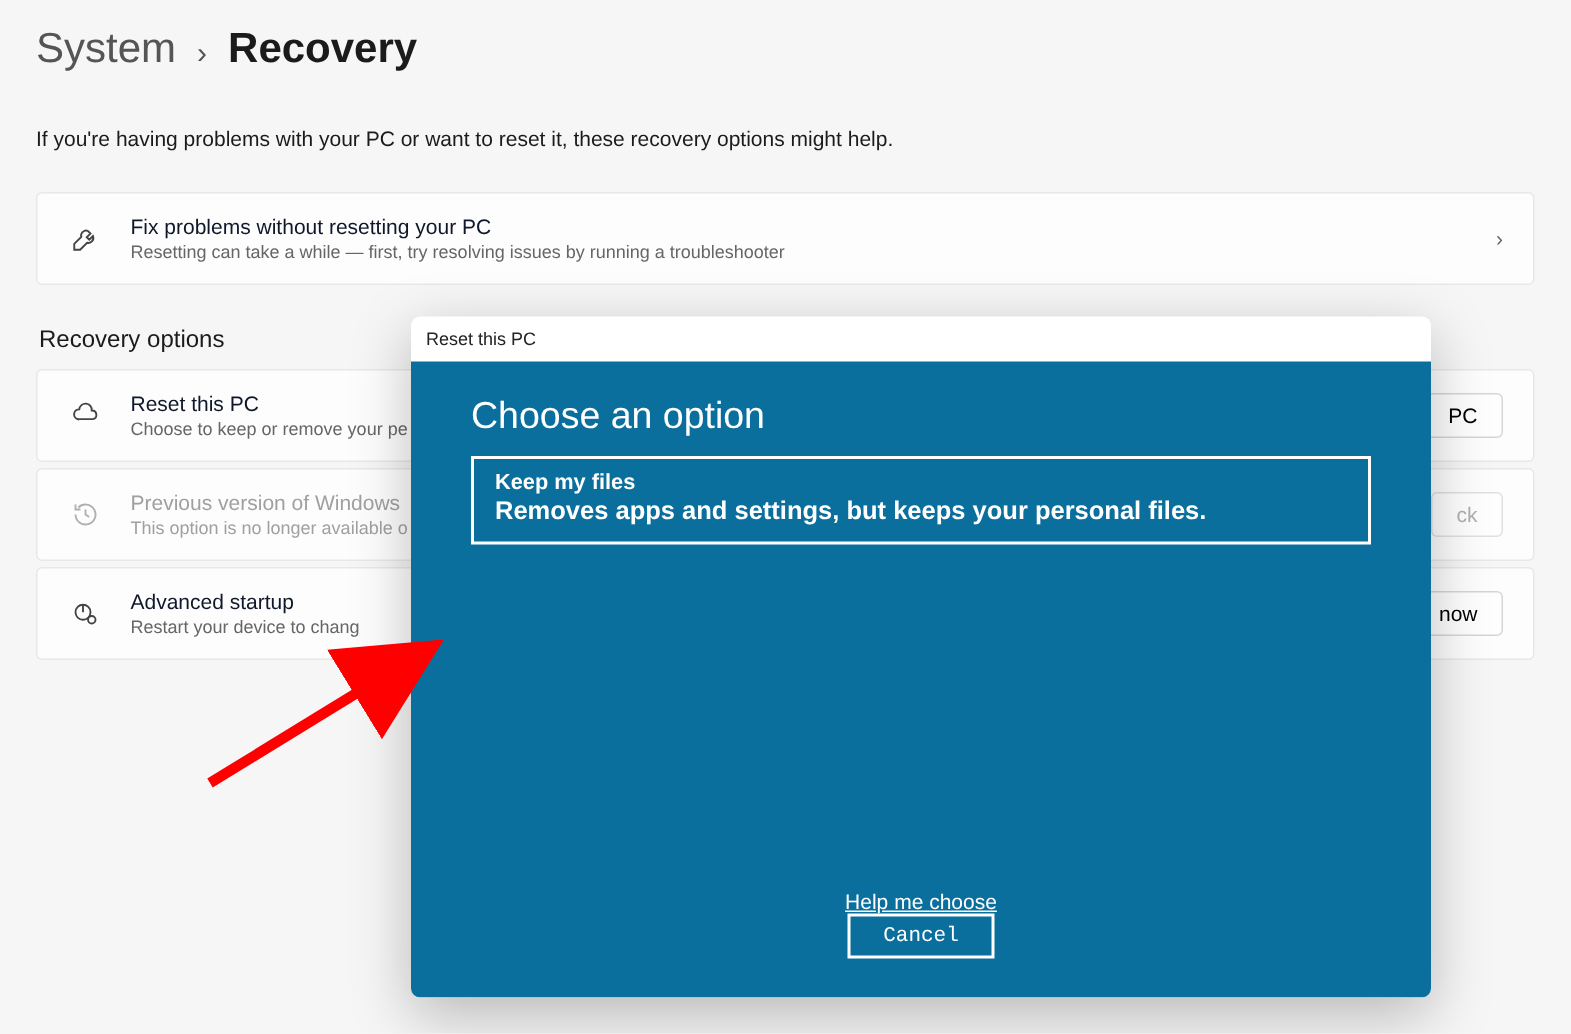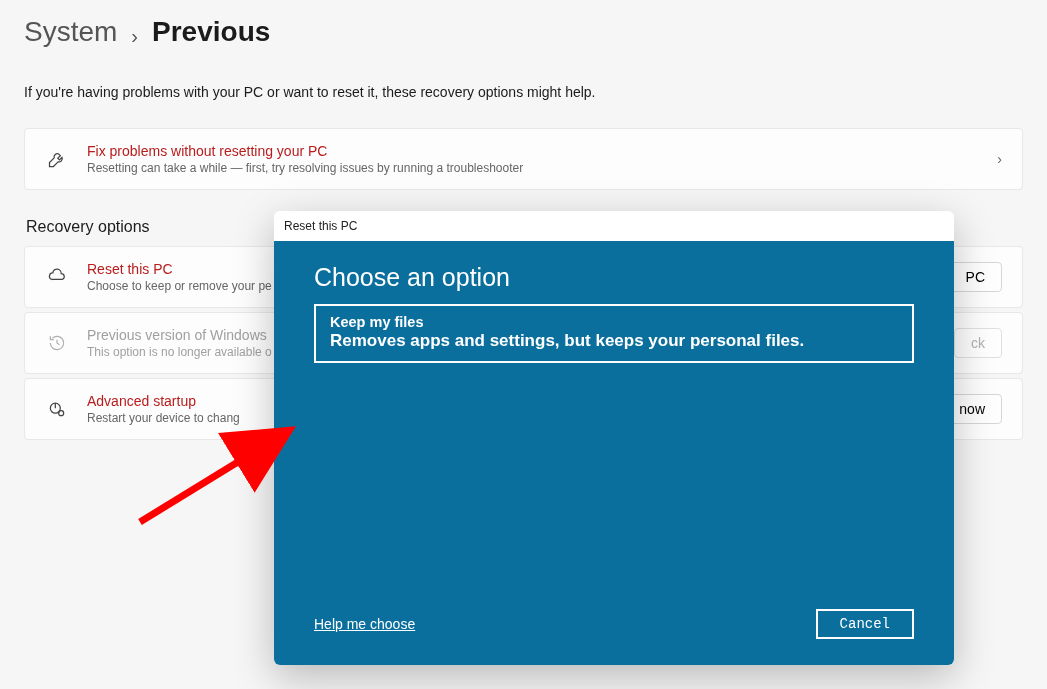--- a/index.html
+++ b/index.html
@@ -31,21 +31,21 @@
     border: 1px solid #e8e8e8;
     border-radius: 4px;
     display: flex;
     align-items: center;
     padding: 14px 20px;
     gap: 18px;
     margin-bottom: 4px;
   }
   .card .icon-slot { width: 24px; display:flex; justify-content:center; color:#444; }
   .card-body { flex: 1; }
-  .card-title { font-size: 14px; font-weight: 400; color: #b91c1c; }
+  .card-title { font-size: 14px; font-weight: 400; color: #0f172a; }
   .card-desc { font-size: 12px; color: #666; margin-top: 2px; }
   .card-disabled .card-title,
   .card-disabled .card-desc { color: #a0a0a0; }
   .card-action { font-size:14px; }
   .chev-right { font-size: 14px; color: #666; }
 
   .section-header { font-size: 16px; font-weight: 400; margin: 28px 0 10px 2px; }
 
   .btn {
     background: #fefefe;
@@ -95,20 +95,21 @@
     margin-bottom: 0;
     cursor: pointer;
   }
   .option-title { font-weight: 600; font-size: 14.5px; }
   .option-desc { font-size: 17px; font-weight: 700; margin-top: 1px; }
   .dialog-footer {
     display:flex;
     justify-content: space-between;
     align-items: center;
     margin-top:auto;
+    flex-direction:column;
   }
   .help-link { color:#fff; text-decoration: underline; font-size:14px; }
   .cancel-btn {
     border: 2px solid #fff;
     background: transparent;
     color: #fff;
     padding: 5px 22px;
     font-size:14px;
     font-family:Liberation Mono, monospace;
   }
@@ -123,21 +124,21 @@
 
   svg.icon { width:20px; height:20px; stroke:#444; stroke-width:1.5; fill:none; }
 </style>
 </head>
 <body>
 
 <div class="page">
   <div class="breadcrumb">
     <span class="crumb-parent">System</span>
     <span class="chevron">›</span>
-    <span class="crumb-current">Previous</span>
+    <span class="crumb-current">Recovery</span>
   </div>
 
   <div class="subtitle">If you're having problems with your PC or want to reset it, these recovery options might help.</div>
 
   <div class="card">
     <div class="icon-slot">
       <svg class="icon" viewBox="0 0 24 24">
           <path d="M14 6a4 4 0 0 0-5.4 4.7L3 16.3V21h4.7l5.6-5.6A4 4 0 0 0 18 10l-3 3-2-2 3-3z"></path>
         </svg>
     </div>

